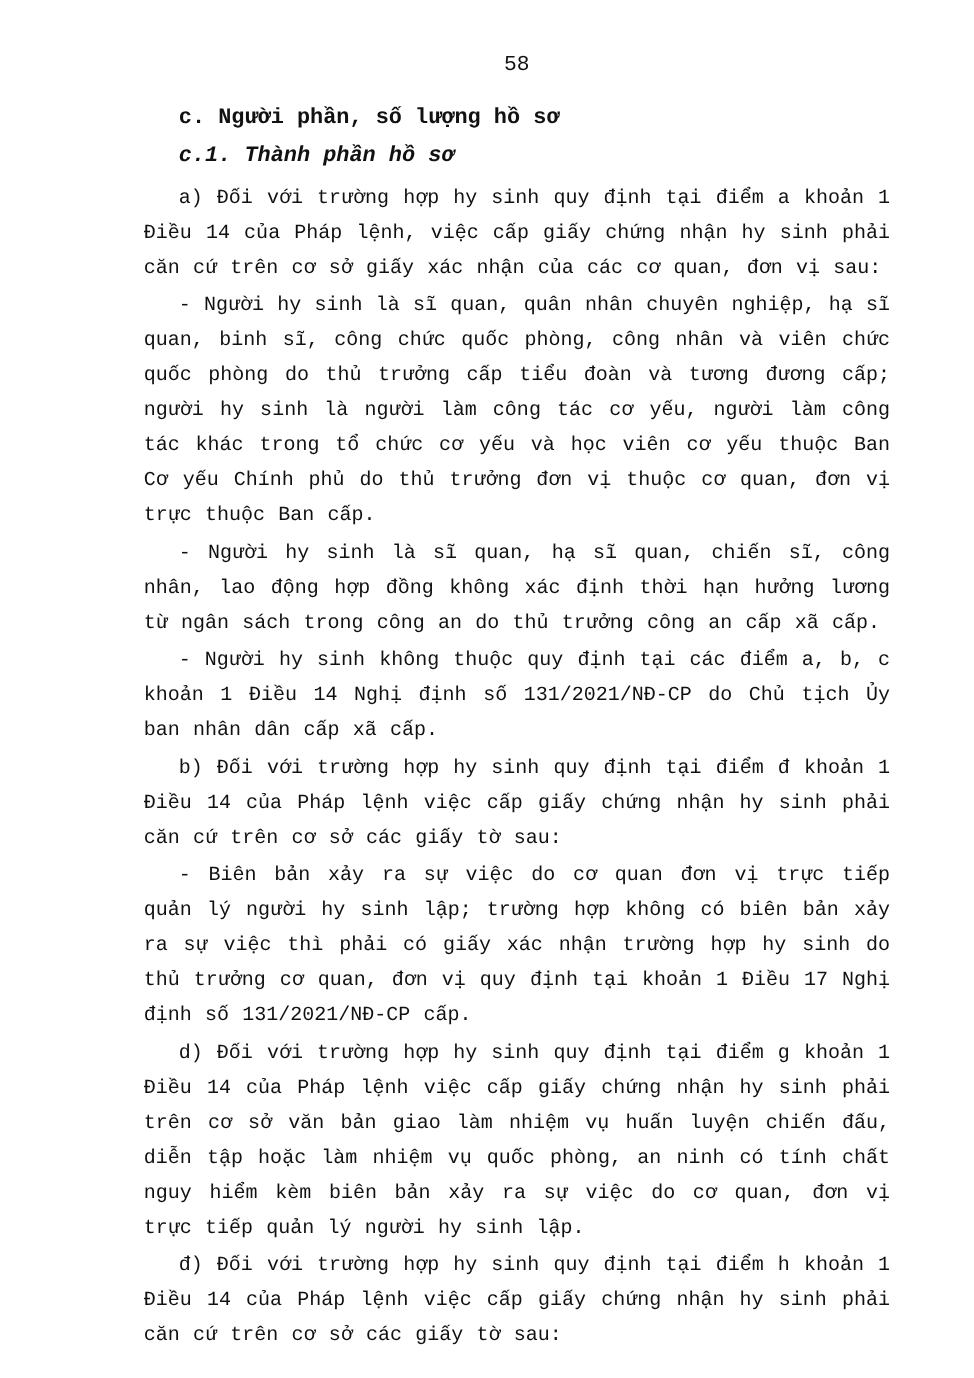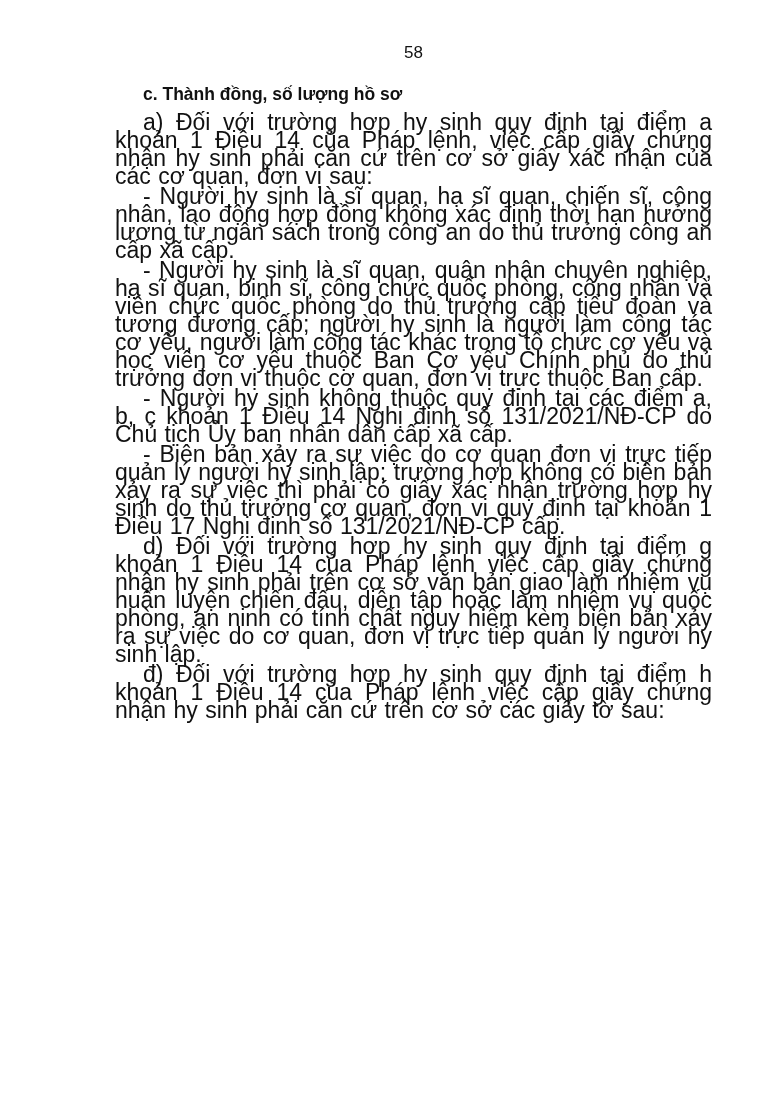--- a/index.html
+++ b/index.html
@@ -6,21 +6,21 @@
     margin: 0;
     padding: 0;
     background: #ffffff;
   }
   .page {
     position: relative;
     width: 779px;
     height: 1102px;
     background: #ffffff;
     color: #111111;
-    font-family: Liberation Sans, sans-serif;
+    font-family: Liberation Mono, monospace;
     box-sizing: border-box;
     padding: 42px 67px 0 115px;
     overflow: hidden;
   }
   .page-number {
     text-align: center;
     font-size: 17px;
     line-height: 22px;
     margin: 0 0 0 0;
   }
@@ -36,39 +36,41 @@
     font-weight: bold;
     font-style: italic;
     line-height: 24px;
     margin: 7px 0 0 0;
     text-indent: 28px;
   }
   .body-text {
     margin-top: 7px;
   }
   .body-text p {
-    font-size: 23px;
-    line-height: 18px;
+    font-size: 16px;
+    line-height: 28px;
     margin: 0 0 2px 0;
     text-align: justify;
     text-indent: 28px;
     word-spacing: 1px;
   }
 </style>
 </head>
 <body>
 
 <div class="page">
   <div class="page-number">58</div>
 
-  <div class="heading-bold">c. Thành đồng, số lượng hồ sơ</div>
+  <div class="heading-bold">c. Người phần, số lượng hồ sơ</div>
 
+  <div class="heading-bold-italic">c.1. Thành phần hồ sơ</div>
 
   <div class="body-text">
     <p>a) Đối với trường hợp hy sinh quy định tại điểm a khoản 1 Điều 14 của Pháp lệnh, việc cấp giấy chứng nhận hy sinh phải căn cứ trên cơ sở giấy xác nhận của các cơ quan, đơn vị sau:</p>
+    <p>- Người hy sinh là sĩ quan, quân nhân chuyên nghiệp, hạ sĩ quan, binh sĩ, công chức quốc phòng, công nhân và viên chức quốc phòng do thủ trưởng cấp tiểu đoàn và tương đương cấp; người hy sinh là người làm công tác cơ yếu, người làm công tác khác trong tổ chức cơ yếu và học viên cơ yếu thuộc Ban Cơ yếu Chính phủ do thủ trưởng đơn vị thuộc cơ quan, đơn vị trực thuộc Ban cấp.</p>
     <p>- Người hy sinh là sĩ quan, hạ sĩ quan, chiến sĩ, công nhân, lao động hợp đồng không xác định thời hạn hưởng lương từ ngân sách trong công an do thủ trưởng công an cấp xã cấp.</p>
-    <p>- Người hy sinh là sĩ quan, quân nhân chuyên nghiệp, hạ sĩ quan, binh sĩ, công chức quốc phòng, công nhân và viên chức quốc phòng do thủ trưởng cấp tiểu đoàn và tương đương cấp; người hy sinh là người làm công tác cơ yếu, người làm công tác khác trong tổ chức cơ yếu và học viên cơ yếu thuộc Ban Cơ yếu Chính phủ do thủ trưởng đơn vị thuộc cơ quan, đơn vị trực thuộc Ban cấp.</p>
     <p>- Người hy sinh không thuộc quy định tại các điểm a, b, c khoản 1 Điều 14 Nghị định số 131/2021/NĐ-CP do Chủ tịch Ủy ban nhân dân cấp xã cấp.</p>
+    <p>b) Đối với trường hợp hy sinh quy định tại điểm đ khoản 1 Điều 14 của Pháp lệnh việc cấp giấy chứng nhận hy sinh phải căn cứ trên cơ sở các giấy tờ sau:</p>
     <p>- Biên bản xảy ra sự việc do cơ quan đơn vị trực tiếp quản lý người hy sinh lập; trường hợp không có biên bản xảy ra sự việc thì phải có giấy xác nhận trường hợp hy sinh do thủ trưởng cơ quan, đơn vị quy định tại khoản 1 Điều 17 Nghị định số 131/2021/NĐ-CP cấp.</p>
     <p>d) Đối với trường hợp hy sinh quy định tại điểm g khoản 1 Điều 14 của Pháp lệnh việc cấp giấy chứng nhận hy sinh phải trên cơ sở văn bản giao làm nhiệm vụ huấn luyện chiến đấu, diễn tập hoặc làm nhiệm vụ quốc phòng, an ninh có tính chất nguy hiểm kèm biên bản xảy ra sự việc do cơ quan, đơn vị trực tiếp quản lý người hy sinh lập.</p>
     <p>đ) Đối với trường hợp hy sinh quy định tại điểm h khoản 1 Điều 14 của Pháp lệnh việc cấp giấy chứng nhận hy sinh phải căn cứ trên cơ sở các giấy tờ sau:</p>
   </div>
 </div>
 
 </body></html>

